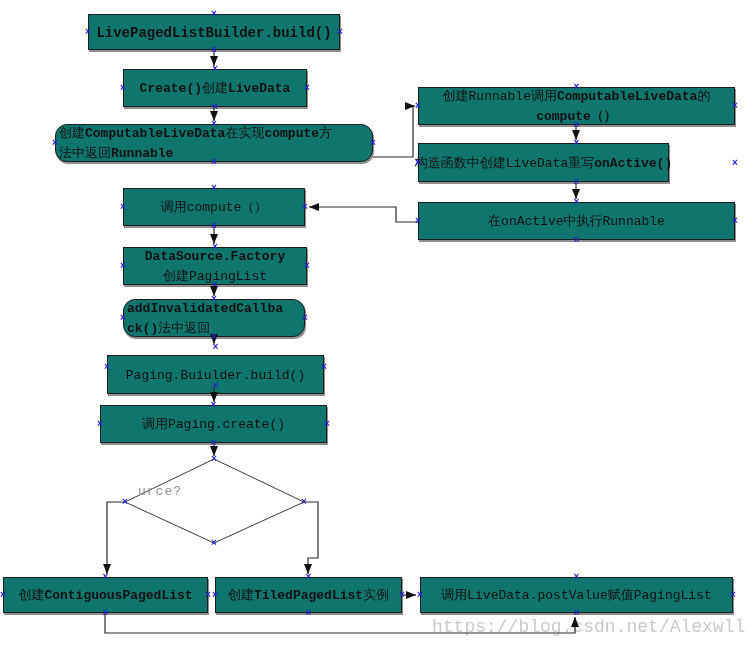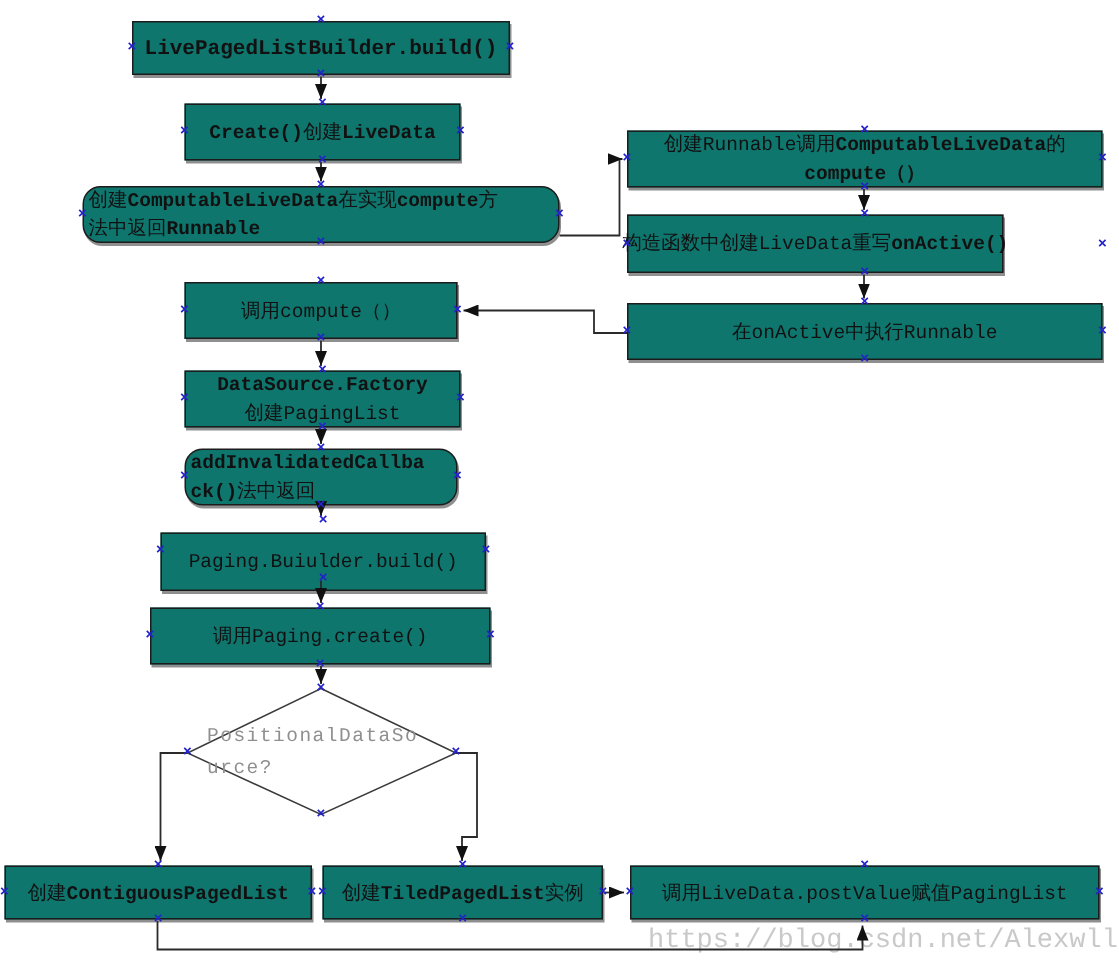--- a/index.html
+++ b/index.html
@@ -100,23 +100,20 @@
     </div>
   </div>
 
   <div class="node" style="left:100px;top:405px;width:227px;height:38px">
     <div class="ln">
       <span class="cj">调用</span><span class="pl">Paging.create()</span>
     </div>
   </div>
 
   <div id="diamond-label">
-    <div class="ln">
-      <span class="dm">PositionalDataSo</span>
-    </div>
     <div class="ln">
       <span class="dm">urce?</span>
     </div>
   </div>
 
   <div class="node" style="left:3px;top:577px;width:205px;height:36px">
     <div class="ln">
       <span class="cj">创建</span><span class="cb">ContiguousPagedList</span>
     </div>
   </div>

